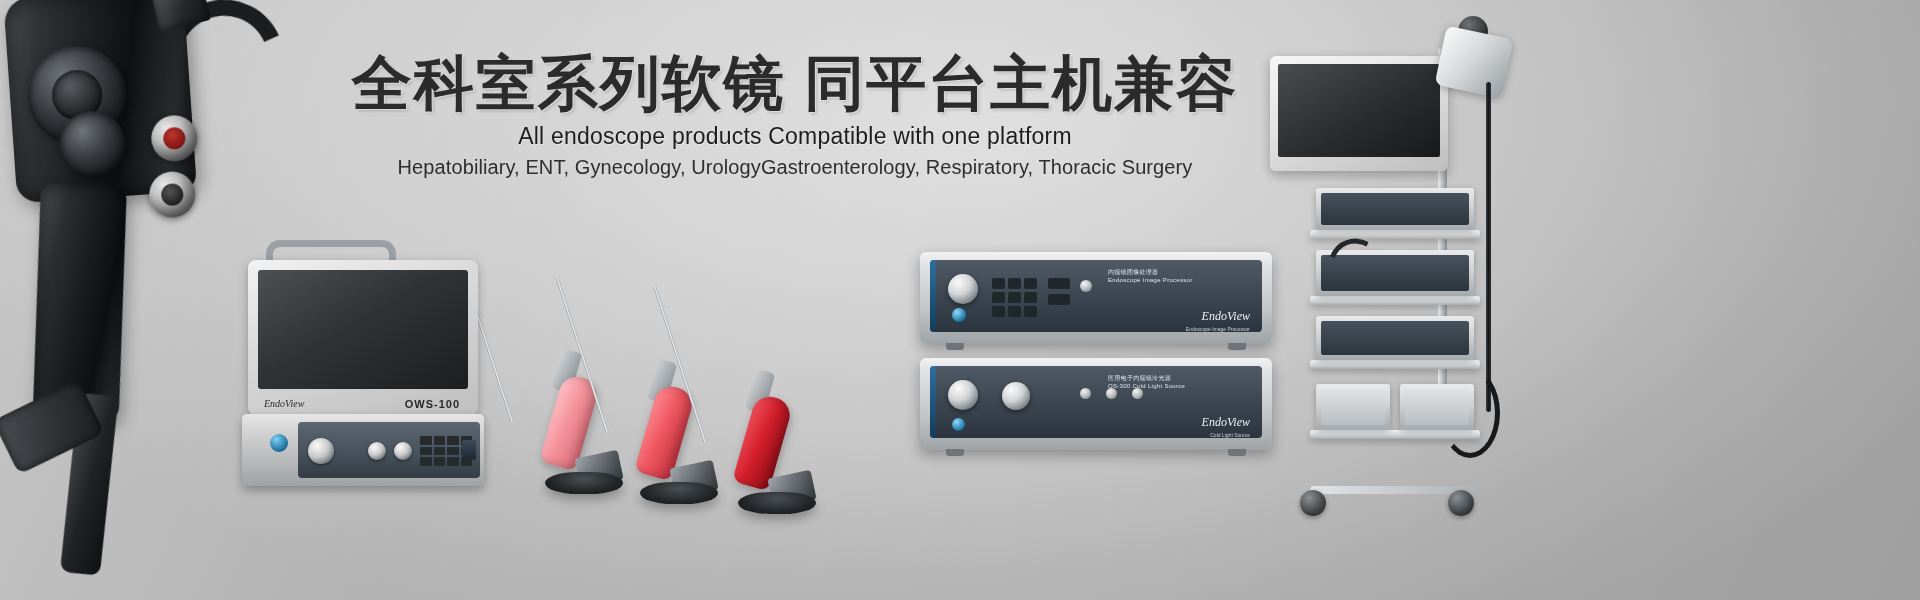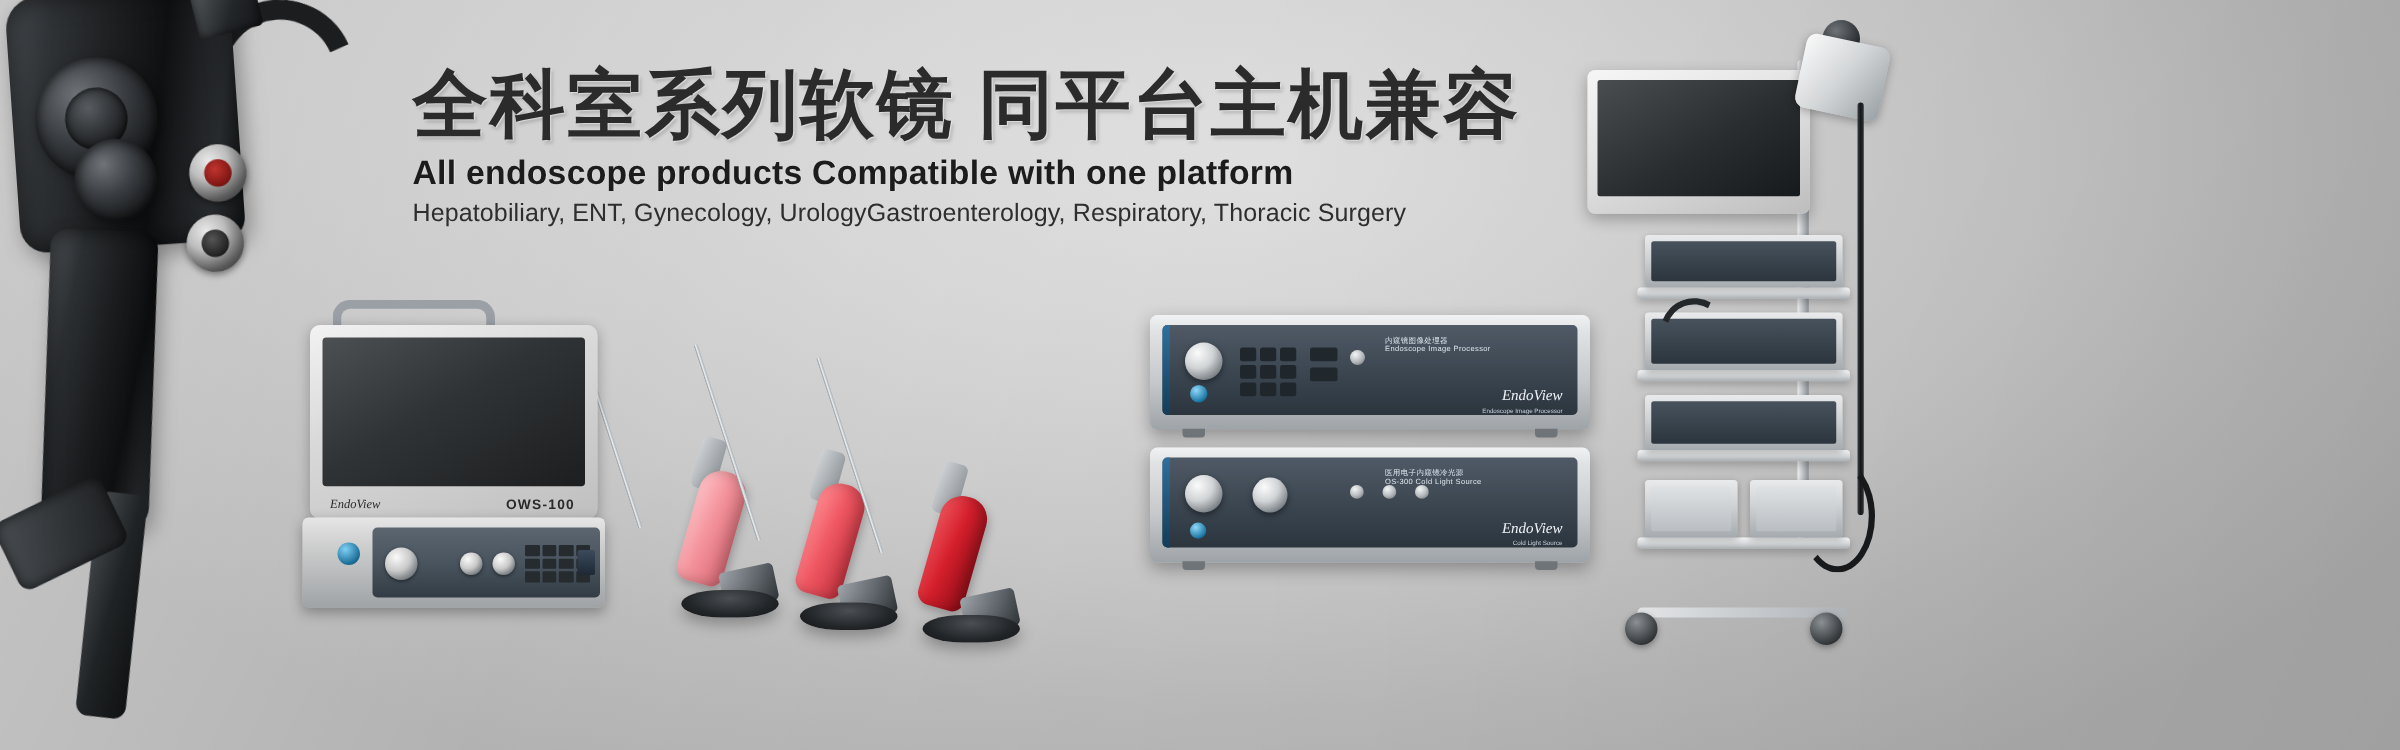--- a/index.html
+++ b/index.html
@@ -18,30 +18,30 @@
       linear-gradient(180deg,#d6d6d6 0%,#cfcfcf 45%,#c2c2c2 100%);
   }
   #banner:before{
     content:""; position:absolute; inset:0;
     background:linear-gradient(115deg, rgba(255,255,255,0.30) 0%, rgba(255,255,255,0.0) 30%, rgba(0,0,0,0.04) 62%, rgba(0,0,0,0.10) 100%);
     pointer-events:none;
   }
   
   .text-block{
     position:absolute; left:330px; top:50px; width:930px;
-    z-index:40;
+    text-align:center; z-index:40;
   }
   .headline{
     font-size:60px; font-weight:bold; color:#2b2b2b;
     letter-spacing:2px; line-height:1.12; white-space:nowrap;
     text-shadow:1px 1px 1px rgba(255,255,255,0.55), 2px 2px 3px rgba(0,0,0,0.18);
   }
   .subhead{
     margin-top:6px;
-    font-size:27px; font-weight:bold; color:#1c1c1c;
+    font-size:23px; font-weight:normal; color:#1c1c1c;
     letter-spacing:0.2px; white-space:nowrap;
     text-shadow:0.5px 0.5px 0 rgba(255,255,255,0.45);
   }
   .dept-cn{
     margin-top:26px; font-size:17.5px; color:#2e2e2e; letter-spacing:0.5px;
   }
   .dept-en{
     margin-top:6px; font-size:20px; color:#2e2e2e; letter-spacing:0.1px;
   }
 

